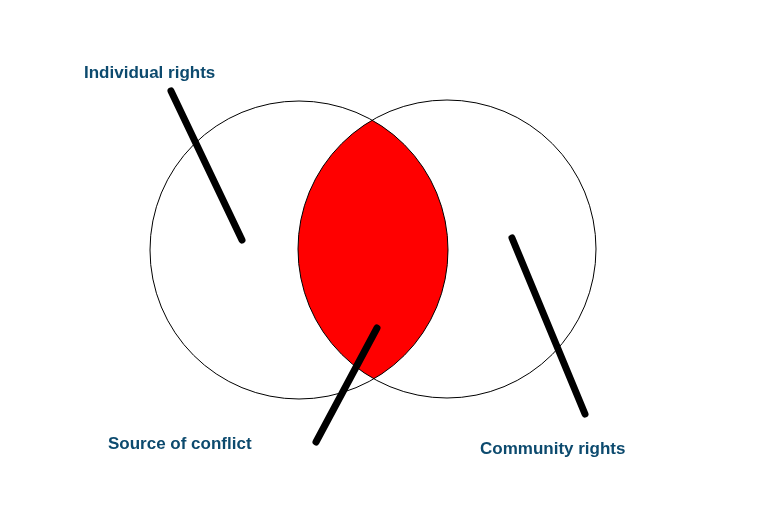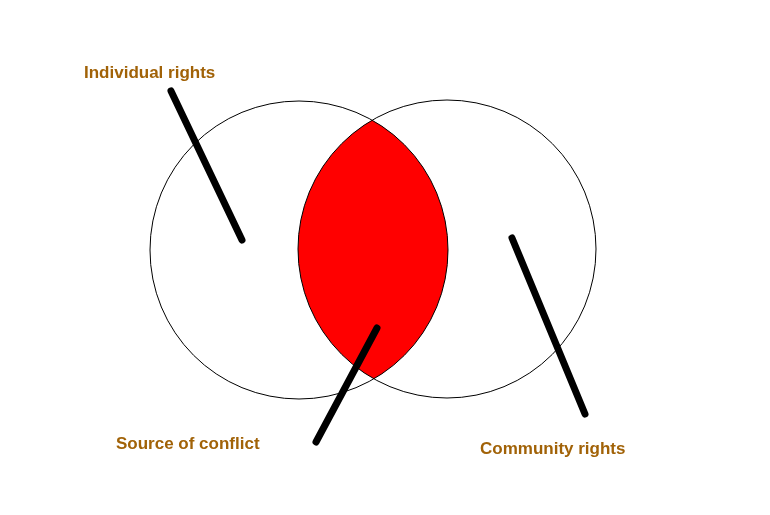--- a/index.html
+++ b/index.html
@@ -3,21 +3,21 @@
   <meta charset="utf-8">
   <style>
     html, body { margin: 0; padding: 0; background: #ffffff; }
     body { width: 770px; height: 515px; position: relative; overflow: hidden; }
     svg { position: absolute; left: 0; top: 0; }
     .label {
       position: absolute;
       font-family: "Liberation Sans", sans-serif;
       font-weight: bold;
       font-size: 17px;
-      color: #a16207;
+      color: #0c4a6e;
       white-space: nowrap;
       line-height: 1;
     }
   </style>
 </head>
 <body>
 
 <svg width="770" height="515" viewBox="0 0 770 515">
   <defs>
     <clipPath id="clipLeft">
@@ -31,14 +31,14 @@
 
   <ellipse cx="299" cy="250" rx="149" ry="149" fill="none" stroke="#000" stroke-width="1"></ellipse>
   <ellipse cx="447" cy="249" rx="149" ry="149" fill="none" stroke="#000" stroke-width="1"></ellipse>
 
   <line x1="171" y1="91" x2="242" y2="240" stroke="#000" stroke-width="7" stroke-linecap="round"></line>
   <line x1="377" y1="328" x2="316" y2="442" stroke="#000" stroke-width="7" stroke-linecap="round"></line>
   <line x1="512" y1="238" x2="585" y2="414" stroke="#000" stroke-width="7" stroke-linecap="round"></line>
 </svg>
 
 <div class="label" style="left:84px; top:64px;">Individual rights</div>
-<div class="label" style="left:116px; top:435px;">Source of conflict</div>
+<div class="label" style="left:108px; top:435px;">Source of conflict</div>
 <div class="label" style="left:480px; top:440px;">Community rights</div>
 
 </body></html>

